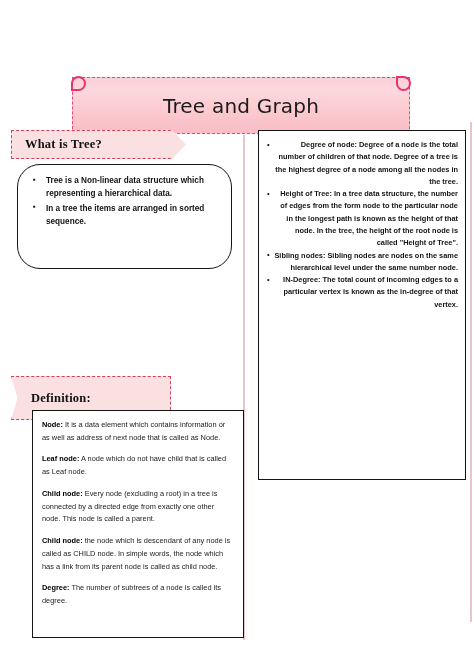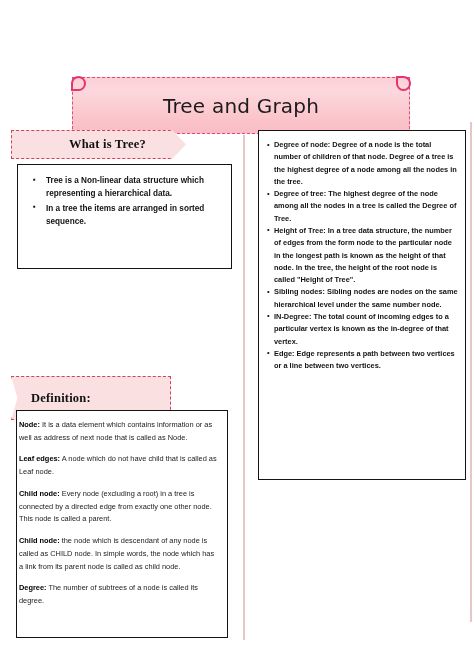--- a/index.html
+++ b/index.html
@@ -78,21 +78,20 @@
     color: #111111;
     padding-left: 13px;
     letter-spacing: 0.2px;
   }
   .arrow-banner.what-is-tree {
     left: 11px;
     top: 130px;
     width: 175px;
     height: 29px;
     clip-path: polygon(0 0, 92% 0, 100% 50%, 92% 100%, 0 100%);
-    padding-left: 44px;
     -webkit-clip-path: polygon(0 0, 92% 0, 100% 50%, 92% 100%, 0 100%);
   }
   .arrow-banner.definition {
     left: 11px;
     top: 376px;
     width: 160px;
     height: 44px;
     clip-path: polygon(0 0, 100% 0, 100% 100%, 0 100%, 4% 50%);
     -webkit-clip-path: polygon(0 0, 100% 0, 100% 100%, 0 100%, 4% 50%);
   }
@@ -104,27 +103,28 @@
     background: #ffffff;
     border: 1.4px solid #141414;
     box-sizing: border-box;
   }
   .box-tree-intro {
     left: 17px;
     top: 164px;
     width: 215px;
     height: 105px;
     padding: 9px 8px 8px 6px;
+    border-radius: 23px;
   }
   .box-definitions {
-    left: 16px;
+    left: 32px;
     top: 410px;
     width: 212px;
     height: 228px;
-    padding: 8px 9px 8px 2px;
+    padding: 8px 9px 8px 9px;
   }
   .box-terms {
     left: 258px;
     top: 130px;
     width: 208px;
     height: 350px;
     padding: 8px 7px 8px 6px;
   }
 
   
@@ -158,21 +158,21 @@
     list-style: none;
   }
   ul.bullets-tight li {
     position: relative;
     font-family: "Liberation Sans", sans-serif;
     font-size: 7.4px;
     font-weight: bold;
     color: #141414;
     line-height: 1.66;
     margin-bottom: 0;
-    text-align: left;
+    text-align: right;
   }
   ul.bullets-tight li::before {
     content: "\2022";
     position: absolute;
     left: -7px;
     top: -0.5px;
     font-size: 7.5px;
     color: #141414;
   }
 
@@ -218,37 +218,35 @@
 
   <div class="arrow-banner definition">
     <span class="banner-label">Definition:</span>
   </div>
 
   <div class="content-box box-definitions">
     <p class="def-item">
       <span class="def-term">Node:</span><span class="def-text"> It is a data element which contains information or as well as address of next node that is called as Node.</span>
     </p>
     <p class="def-item">
-      <span class="def-term">Leaf edges:</span><span class="def-text"> A node which do not have child that is called as Leaf node.</span>
+      <span class="def-term">Leaf node:</span><span class="def-text"> A node which do not have child that is called as Leaf node.</span>
     </p>
     <p class="def-item">
       <span class="def-term">Child node:</span><span class="def-text"> Every node (excluding a root) in a tree is connected by a directed edge from exactly one other node. This node is called a parent.</span>
     </p>
     <p class="def-item">
       <span class="def-term">Child node:</span><span class="def-text"> the node which is descendant of any node is called as CHILD node. In simple words, the node which has a link from its parent node is called as child node.</span>
     </p>
     <p class="def-item">
       <span class="def-term">Degree:</span><span class="def-text"> The number of subtrees of a node is called its degree.</span>
     </p>
   </div>
 
   <div class="content-box box-terms">
     <ul class="bullets-tight">
       <li>Degree of node: Degree of a node is the total number of children of that node. Degree of a tree is the highest degree of a node among all the nodes in the tree.</li>
-      <li>Degree of tree: The highest degree of the node among all the nodes in a tree is called the Degree of Tree.</li>
       <li>Height of Tree: In a tree data structure, the number of edges from the form node to the particular node in the longest path is known as the height of that node. In the tree, the height of the root node is called "Height of Tree".</li>
       <li>Sibling nodes: Sibling nodes are nodes on the same hierarchical level under the same number node.</li>
       <li>IN-Degree:  The total count of incoming edges to a particular vertex is known as the in-degree of that vertex.</li>
-      <li>Edge: Edge represents a path between two vertices or a line between two vertices.</li>
     </ul>
   </div>
 
 </div>
 
 </body></html>

